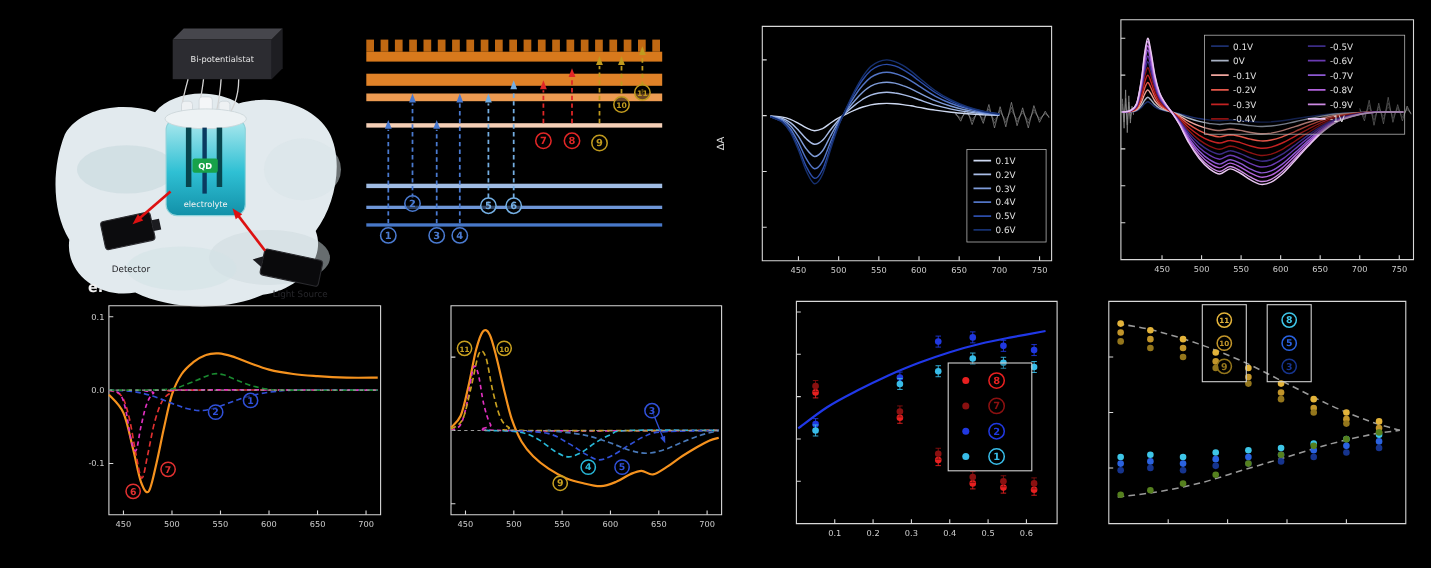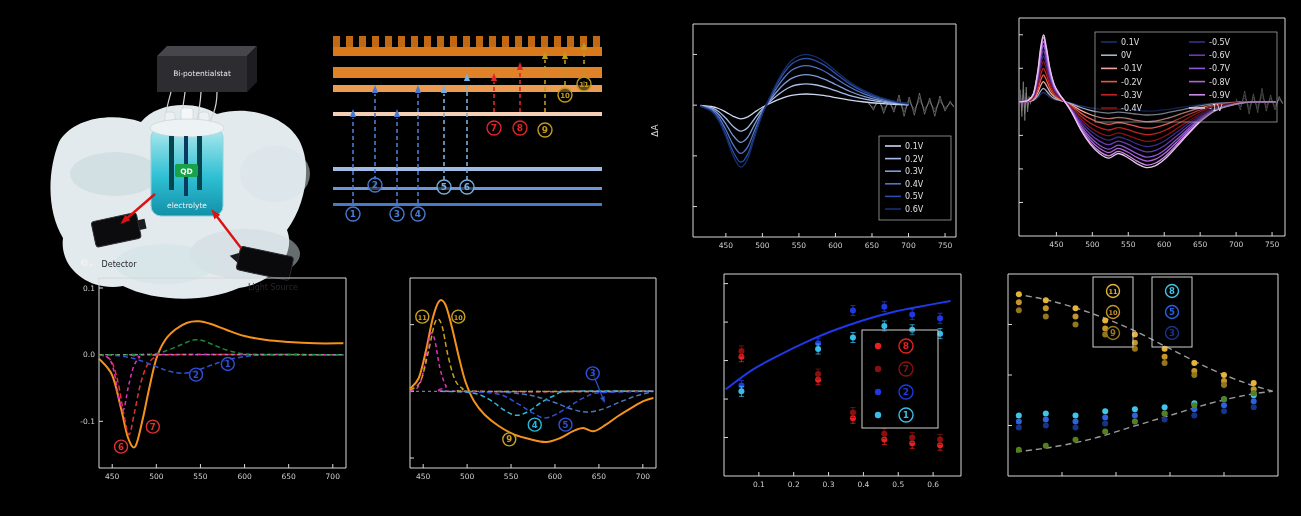--- a/index.html
+++ b/index.html
@@ -6,21 +6,21 @@
   #figure{position:relative;width:1301px;height:516px;background:#000;font-family:"DejaVu Sans",sans-serif;overflow:hidden;}
   .panel{position:absolute;}
   .panel svg{display:block;width:100%;height:100%;}
   svg text{font-family:"DejaVu Sans",sans-serif;}
   .plabel{position:absolute;color:#f0f0f0;font-size:13px;font-weight:bold;font-family:"DejaVu Sans",sans-serif;}
 </style>
 </head>
 <body>
 
 <div id="figure">
-  <section class="panel" style="left:45px;top:24px;width:268px;height:290px">
+  <section class="panel" style="left:45px;top:4px;width:268px;height:290px">
     <svg id="svg-a" viewBox="0 0 268 290">
         <defs>
           <linearGradient id="solG" x1="0" y1="0" x2="0" y2="1">
             <stop offset="0%" stop-color="#aee9ee"></stop>
             <stop offset="55%" stop-color="#2fc0d4"></stop>
             <stop offset="100%" stop-color="#1290a8"></stop>
           </linearGradient>
         </defs>
         <g>
           <path d="M14,118 C28,94 66,88 96,98 C112,78 150,76 172,90 C206,80 242,94 254,116 C268,142 260,182 242,206 C252,232 226,260 194,264 C158,280 108,277 78,262 C44,268 14,244 18,214 C2,188 2,148 14,118 Z" fill="#e2eaee"></path>

